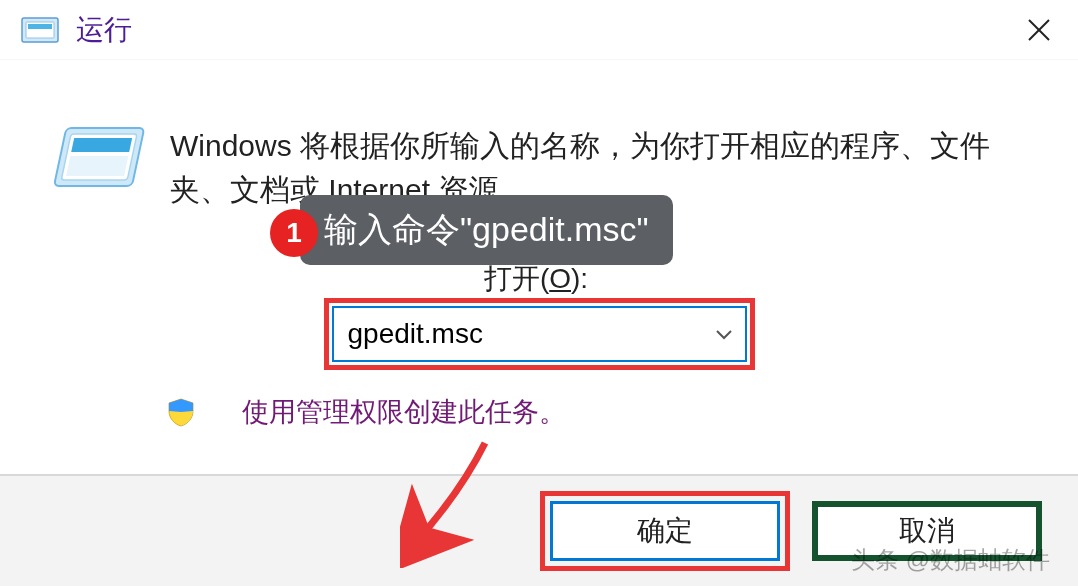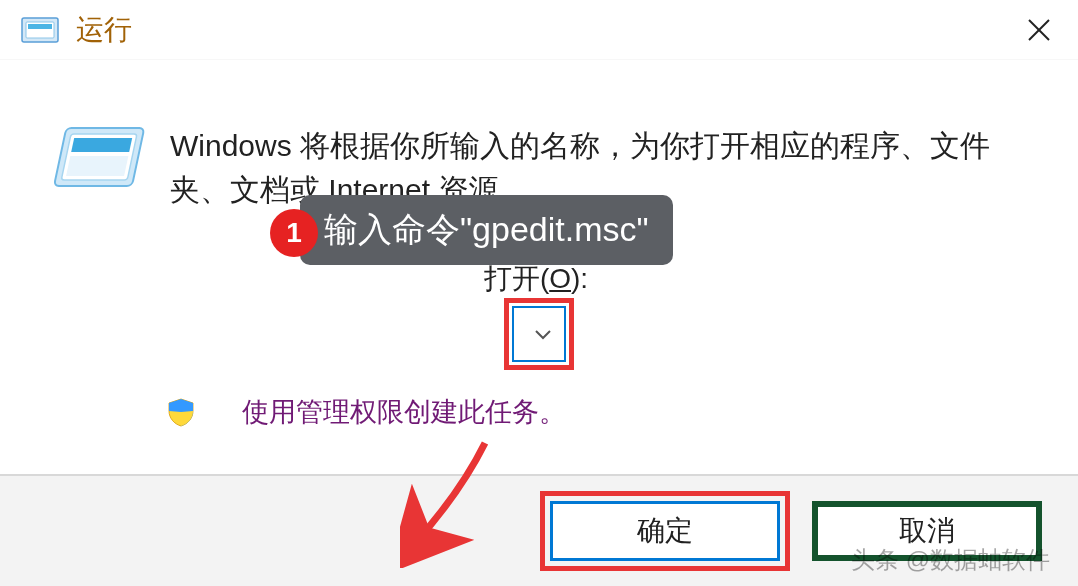--- a/index.html
+++ b/index.html
@@ -34,21 +34,21 @@
       height: 34px;
       margin-right: 16px;
       position: relative;
     }
     .titlebar-icon svg {
       width: 100%;
       height: 100%;
     }
     .titlebar-title {
       font-size: 28px;
-      color: #a16207;
+      color: #4c1d95;
       flex: 1;
     }
     .close-btn {
       width: 38px;
       height: 38px;
       display: flex;
       align-items: center;
       justify-content: center;
       cursor: pointer;
     }
@@ -261,20 +261,21 @@
       <div class="callout-badge">1</div>
       <span>输入命令"gpedit.msc"</span>
     </div>
 
     <div class="input-row">
       <div class="input-label">
         <span>打开(</span><span class="underline">O</span><span>):</span>
       </div>
       <div class="combo-wrapper">
         <div class="combo">
+          <input class="combo-input" value="gpedit.msc" style="">
           <div class="combo-arrow">
             <svg width="18" height="12" viewBox="0 0 18 12">
               <path d="M2 3 L9 10 L16 3" stroke="#555" stroke-width="2" fill="none"></path>
             </svg>
           </div>
         </div>
       </div>
     </div>
 
     <div class="admin-row">

